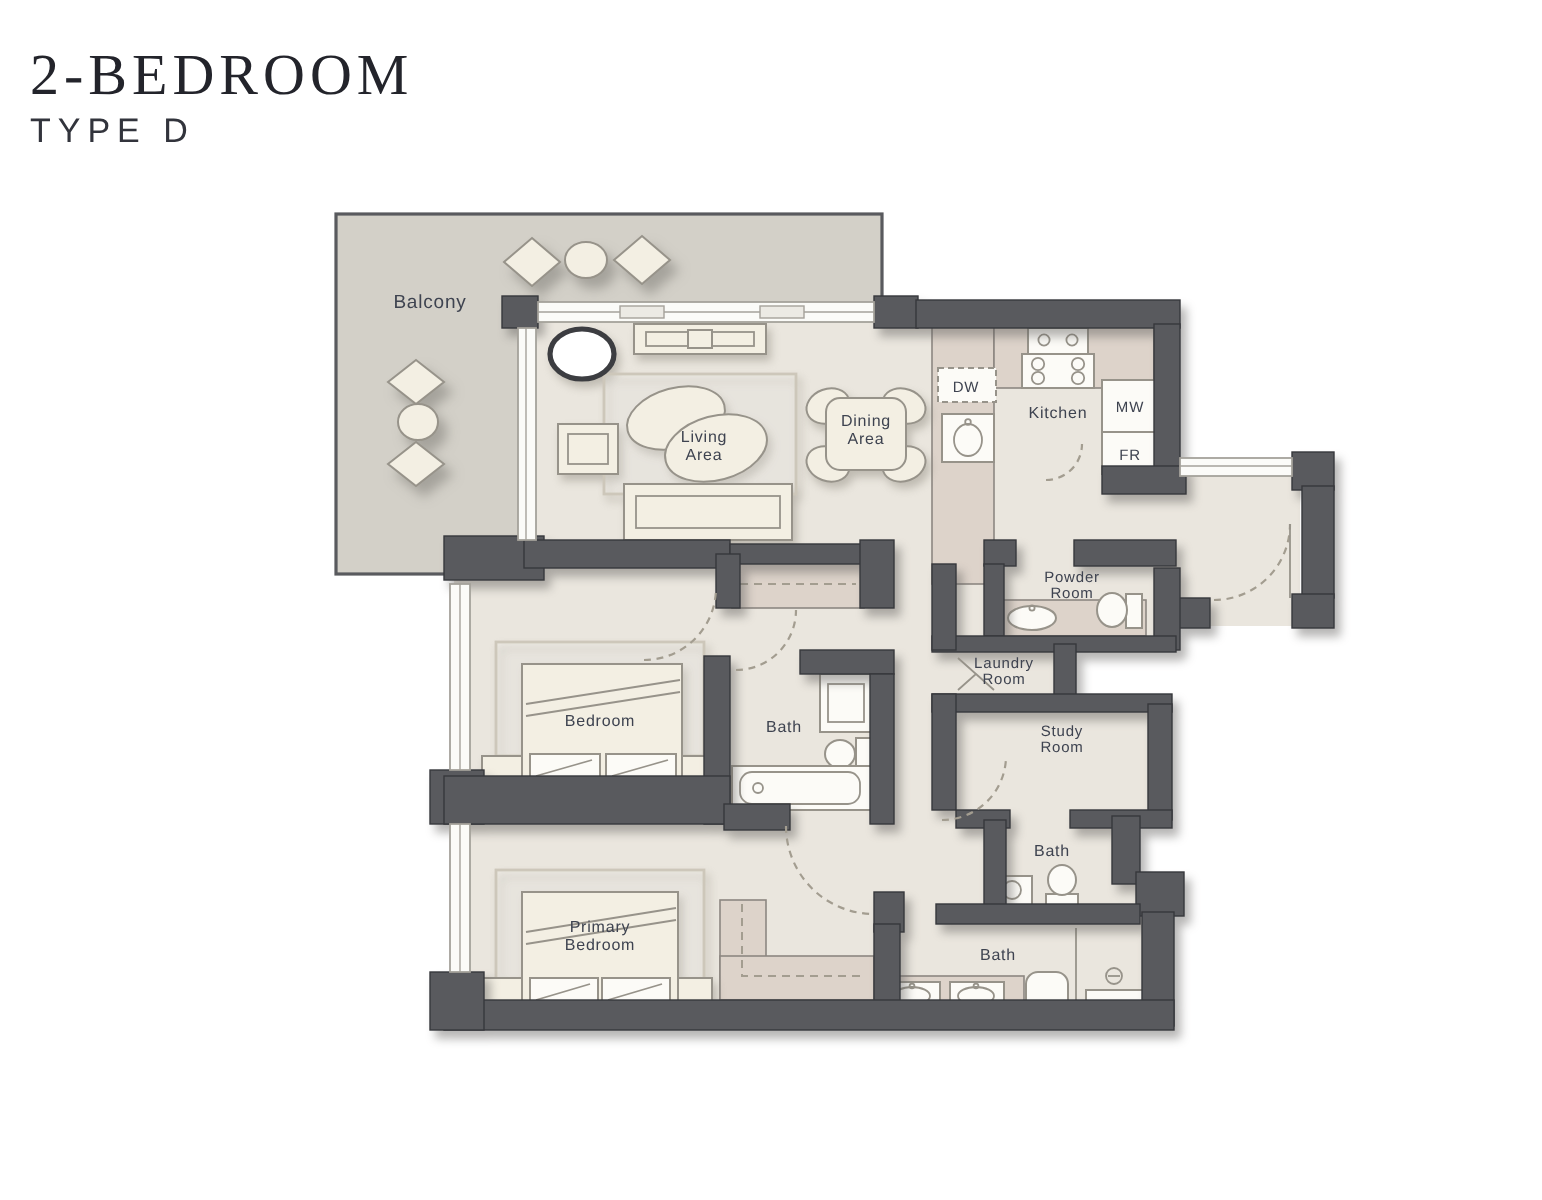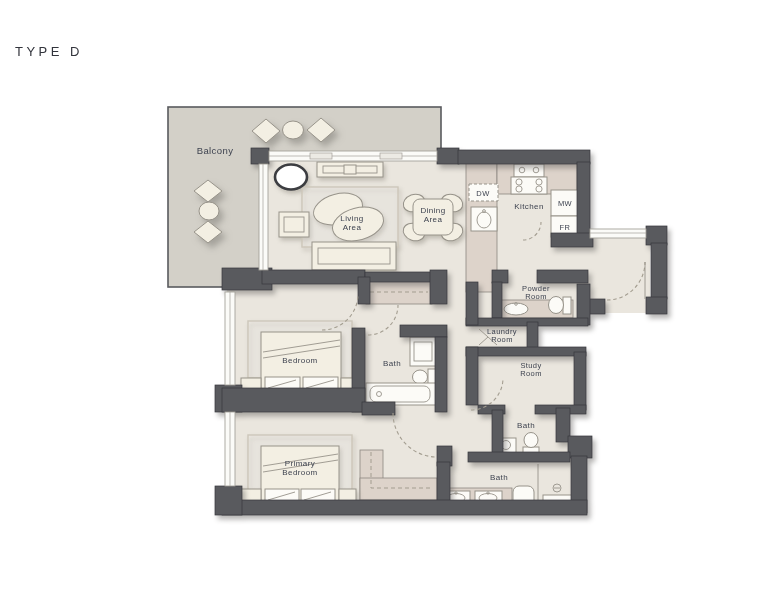--- a/index.html
+++ b/index.html
@@ -1,22 +1,22 @@
 <!DOCTYPE html>
 <html style="--c-title: #23242b; --c-subtitle: #32343c; --c-wall: #595a5e; --c-wall_dark: #37383c; --c-floor: #eae6de; --c-balcony_floor: #d3d0c8; --c-counter: #ddd3ca; --c-counter_stroke: #8d8781; --c-furniture: #f3efe3; --c-furniture_stroke: #97938a; --c-fixture: #fcfbf7; --c-rug: #cdc7ba; --c-glass_stroke: #a5a29b; --c-dash: #a39d90; --c-label: #3e4350;"><head>
 <meta charset="utf-8">
 <style>
   html,body{margin:0;padding:0;background:#ffffff;}
   #stage{position:relative;width:771px;height:600px;background:#fff;overflow:hidden;
          font-family:"Liberation Sans", sans-serif;}
   #titleblock{position:absolute;left:15px;top:22px;}
   #main-title{font-family:"Liberation Serif", serif;font-size:29px;letter-spacing:2.5px;
               color:var(--c-title);font-weight:500;}
-  #sub-title{font-family:"Liberation Sans", sans-serif;font-size:13px;letter-spacing:3.5px;
-             color:var(--c-subtitle);margin-top:22px;font-weight:400;}
+  #sub-title{font-family:"Liberation Sans", sans-serif;font-size:17px;letter-spacing:3.5px;
+             color:var(--c-subtitle);margin-top:1px;font-weight:400;}
   svg{position:absolute;left:0;top:0;}
   .floor{fill:var(--c-floor);}
   .bfloor{fill:var(--c-balcony_floor);stroke:var(--c-wall);stroke-width:1.6;}
   .outside{fill:#ffffff;}
   .wall{fill:var(--c-wall);stroke:var(--c-wall_dark);stroke-width:0.7;}
   .walls-g{filter:drop-shadow(3px 4px 2.5px rgba(95,93,90,0.45));}
   .furn-g{filter:drop-shadow(2px 3px 2px rgba(140,135,125,0.45));}
   .bal-g{filter:drop-shadow(4px 5px 3px rgba(120,118,112,0.5));}
   .pink{fill:var(--c-counter);stroke:var(--c-counter_stroke);stroke-width:0.8;}
   .furn{fill:var(--c-furniture);stroke:var(--c-furniture_stroke);stroke-width:1;}
@@ -29,20 +29,21 @@
   .thin{fill:none;stroke:var(--c-furniture_stroke);stroke-width:0.9;}
   .lbl{fill:var(--c-label);font-family:"Liberation Sans",sans-serif;letter-spacing:0.4px;}
   .fs95{font-size:9.5px;} .fs8{font-size:8px;} .fs75{font-size:7.5px;}
 </style>
 </head>
 <body>
 
 <div id="stage">
 
   <div id="titleblock">
+    <div id="main-title">2-BEDROOM</div>
     <div id="sub-title">TYPE D</div>
   </div>
 
   <svg width="771" height="600" viewBox="0 0 771 600">
 
     <g>
       <rect class="bfloor" x="168" y="107" width="273" height="180"></rect>
     </g>
     <g class="bal-g">
       <polygon class="furn" points="266,119 280,131 266,143 252,131"></polygon>

